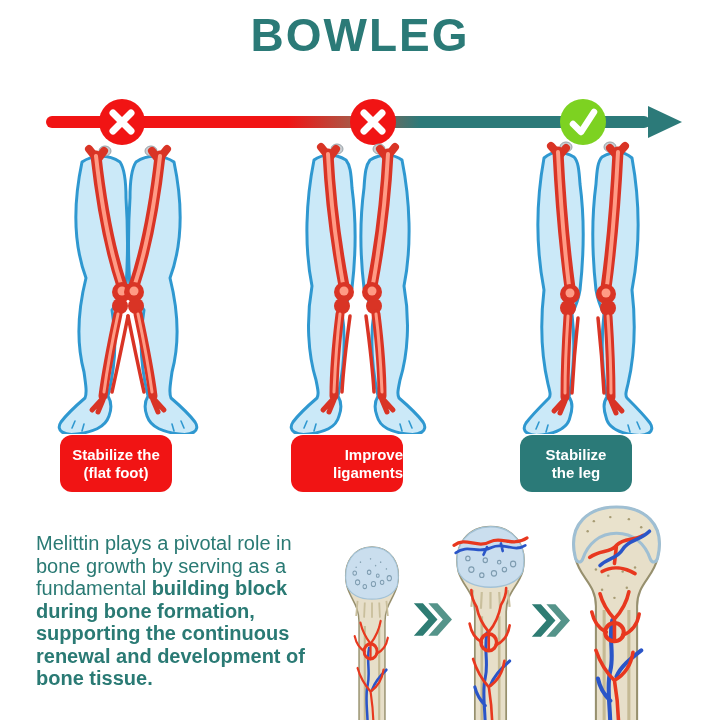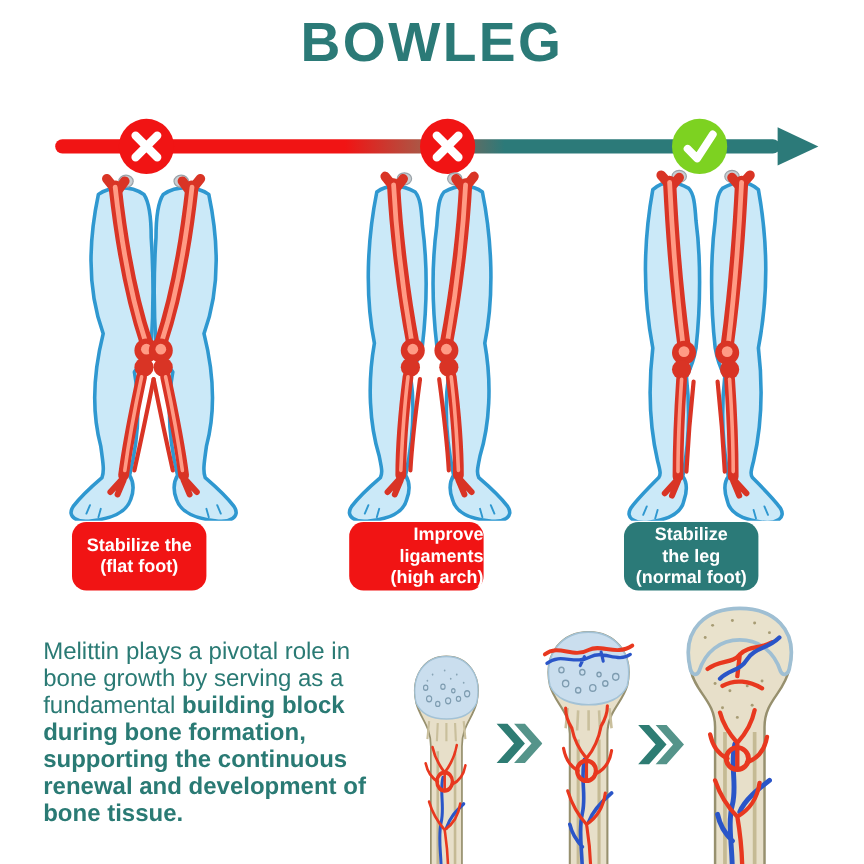--- a/index.html
+++ b/index.html
@@ -142,26 +142,24 @@
     <use href="#leg3" transform="translate(172,0) scale(-1,1)"></use>
   </svg>
 
   <div class="label-box label-1">
     <div>Stabilize the</div>
     <div>(flat foot)</div>
   </div>
   <div class="label-box label-2">
     <div>Improve</div>
     <div>ligaments</div>
-    <div>(high arch)</div>
   </div>
   <div class="label-box label-3">
     <div>Stabilize</div>
     <div>the leg</div>
-    <div>(normal foot)</div>
   </div>
 
   <p class="desc"><span>Melittin plays a pivotal role in bone growth by serving as a fundamental </span><span class="bold">building block during bone formation, supporting the continuous renewal and development of bone tissue.</span></p>
 
   <svg class="bone-svg bone-1" viewBox="0 0 100 220" preserveAspectRatio="none">
     <path d="M32,220 L32,95 C32,75 20,68 15,52 C8,24 26,6 50,6 C74,6 92,24 85,52 C80,68 68,75 68,95 L68,220" fill="#e7dfc9" stroke="#97906e" stroke-width="2"></path>
     <path d="M40,220 L40,100 M60,220 L60,100" stroke="#c5ba94" stroke-width="3" fill="none"></path>
     <path d="M15,52 C8,24 26,6 50,6 C74,6 92,24 85,52 C80,62 68,68 50,68 C32,68 20,62 15,52 Z" fill="#cadeee" stroke="#a3c2d6" stroke-width="1.5"></path>
     <g stroke="#7e9cb0" fill="none" stroke-width="1.3">
       <circle cx="30" cy="48" r="3"></circle>

